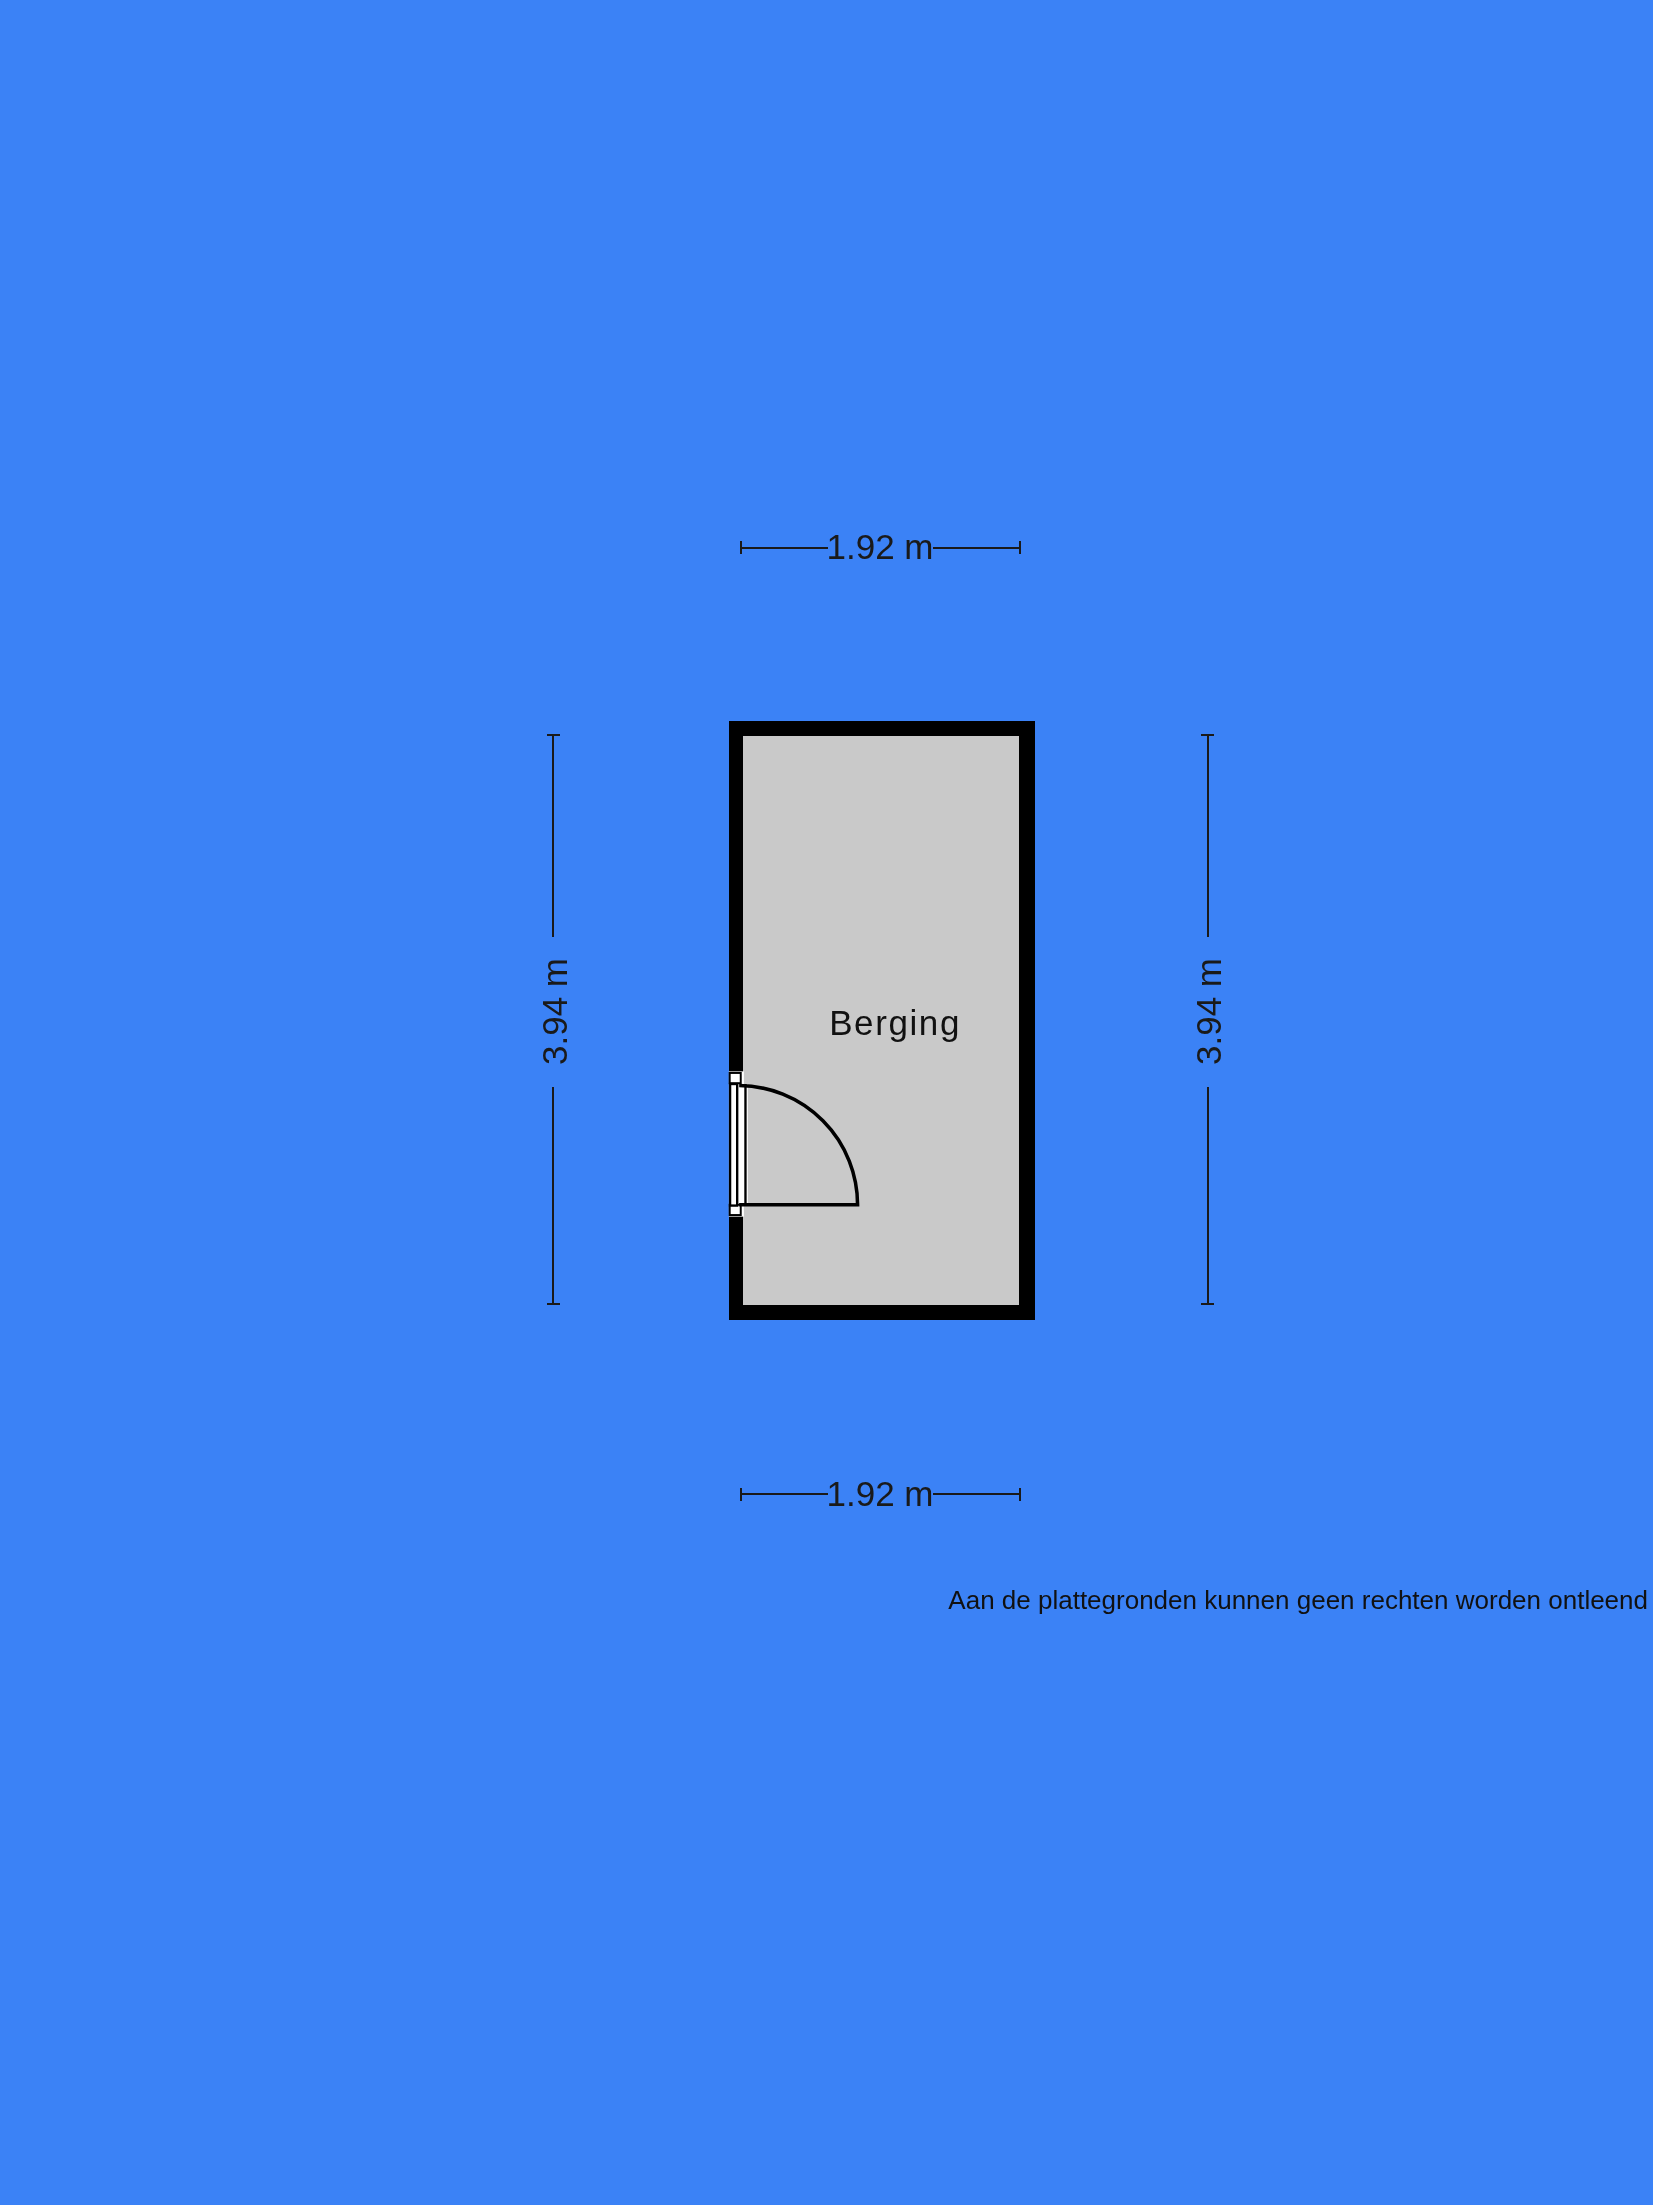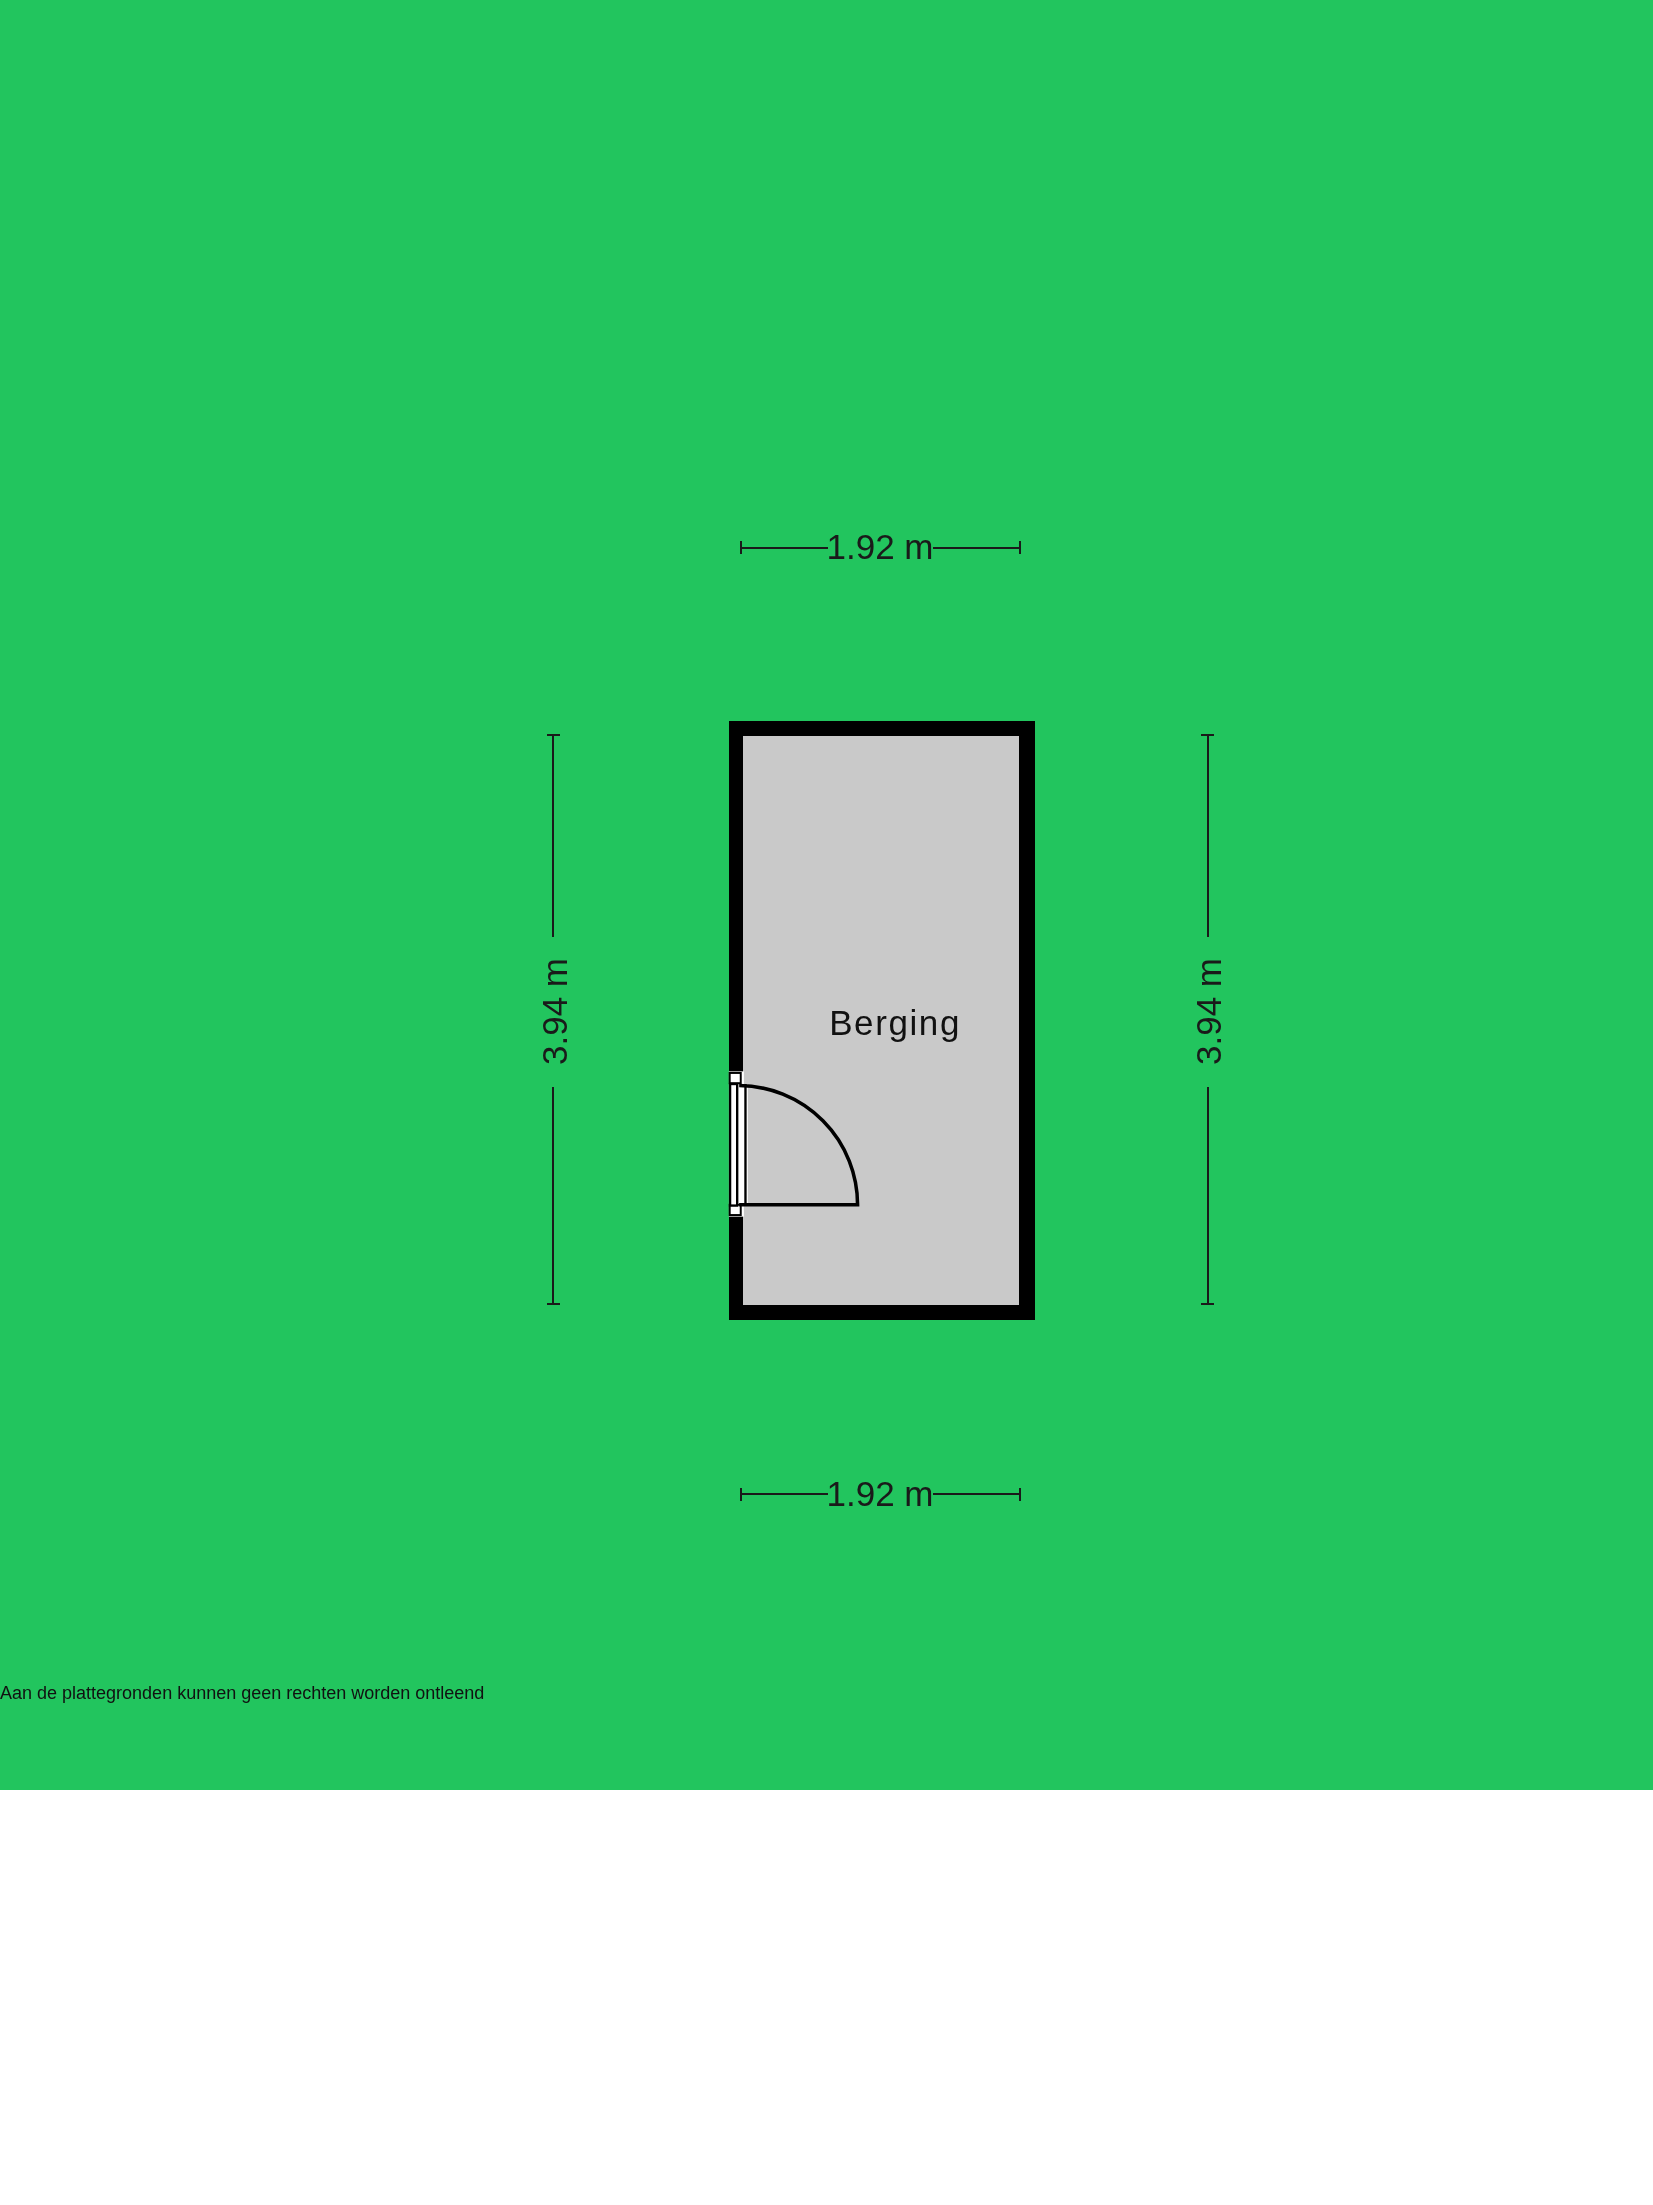--- a/index.html
+++ b/index.html
@@ -1,20 +1,20 @@
 <!DOCTYPE html>
 <html style="font-size:12.6px"><head>
 <meta charset="utf-8">
 <style>
   html, body { margin: 0; padding: 0; background: #ffffff; }
   .canvas {
     position: relative;
     width: 1654px;
-    height: 1790px;
-    background: #22c55e;
+    height: 2205px;
+    background: #3b82f6;
     font-family: "Liberation Sans", sans-serif;
     color: #111111;
     overflow: hidden;
   }
 
   
   .dim-seg-h { position: absolute; height: 2.4px; background: #1a1a1a; }
   .dim-seg-v { position: absolute; width: 2.4px; background: #1a1a1a; }
   .dim-tick-v { position: absolute; width: 2.4px; height: 12.6px; background: #1a1a1a; }
   .dim-tick-h { position: absolute; width: 12.6px; height: 2.4px; background: #1a1a1a; }
@@ -61,24 +61,24 @@
     line-height: 43px;
     letter-spacing: 1.6px;
     text-align: right;
     color: #111111;
   }
   .door-svg { position: absolute; left: 721px; top: 1065px; }
 
   
   .footer {
     position: absolute;
-    left: 0; top: 1677px;
+    left: 0; top: 1584px;
     width: 1648px;
-    text-align: left;
-    font-size: 18px;
+    text-align: right;
+    font-size: 26px;
     line-height: 32px;
     color: #111111;
   }
 </style>
 </head>
 <body>
 
 <div class="canvas">
 
   <div>

